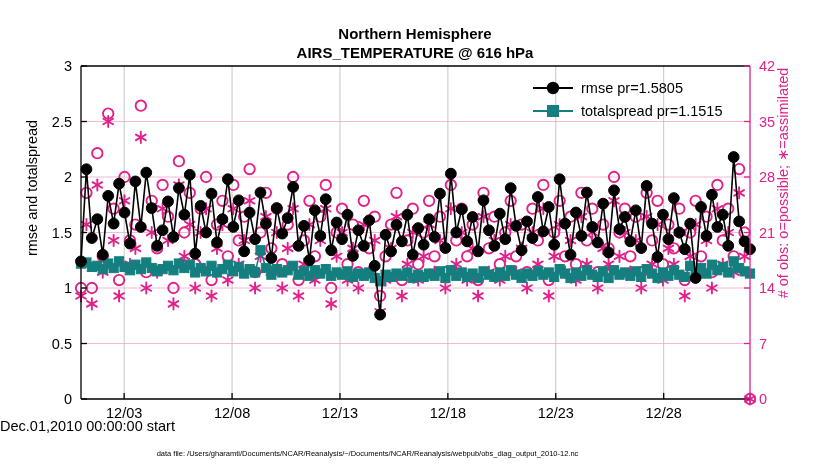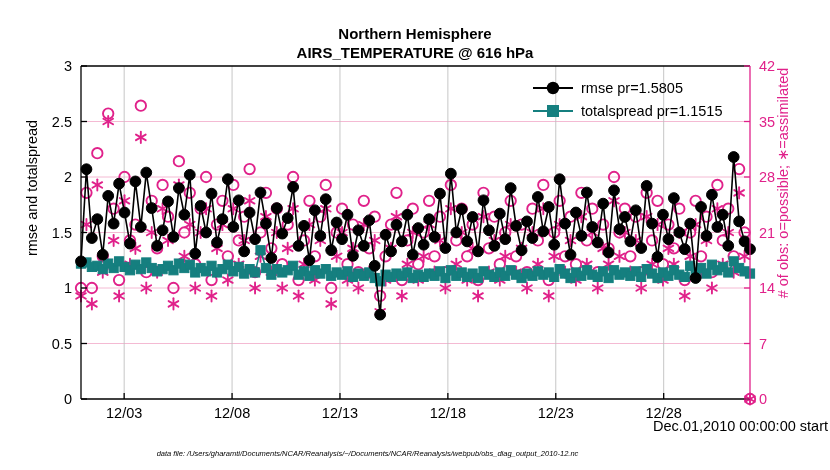--- a/index.html
+++ b/index.html
@@ -31,25 +31,25 @@
   .ylabel-right{
     position:absolute;
     left:633px;top:175px;width:300px;
     transform:rotate(-90deg);
     transform-origin:center center;
     text-align:center;
     font-size:14.5px;color:#E0218A;
   }
   .xlabel{
     position:absolute;left:0;top:418px;width:816px;
-    text-align:right;font-size:14.5px;color:#000;padding-left:12px;
+    text-align:left;font-size:14.5px;color:#000;
   }
   .footer{
     position:absolute;left:0;top:449px;width:735px;
-    text-align:center;font-size:7.5px;color:#000;font-style:italic;
+    text-align:center;font-size:7.5px;color:#000;
   }
 </style>
 </head>
 <body>
 
 <div id="root">
 
   <div class="title-block">
     <div class="title-line">Northern Hemisphere</div>
     <div class="title-line">AIRS_TEMPERATURE @ 616 hPa</div>

